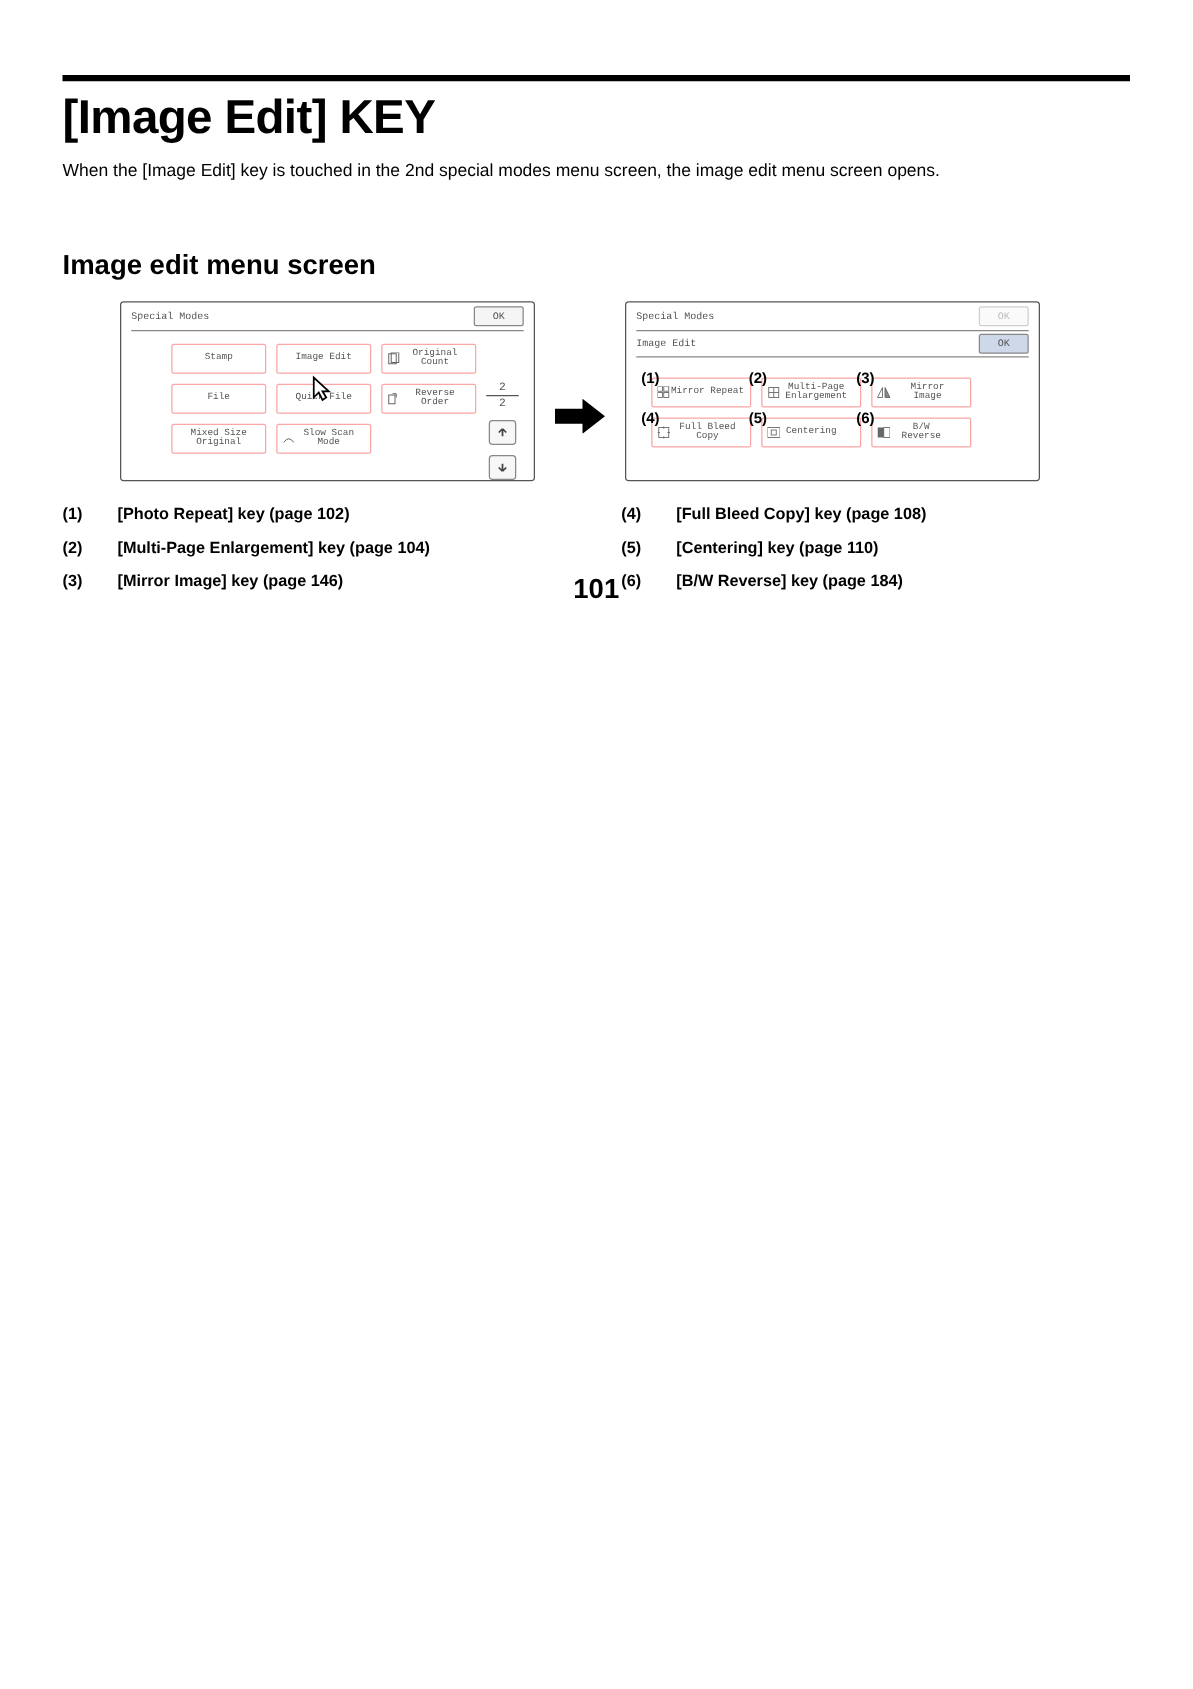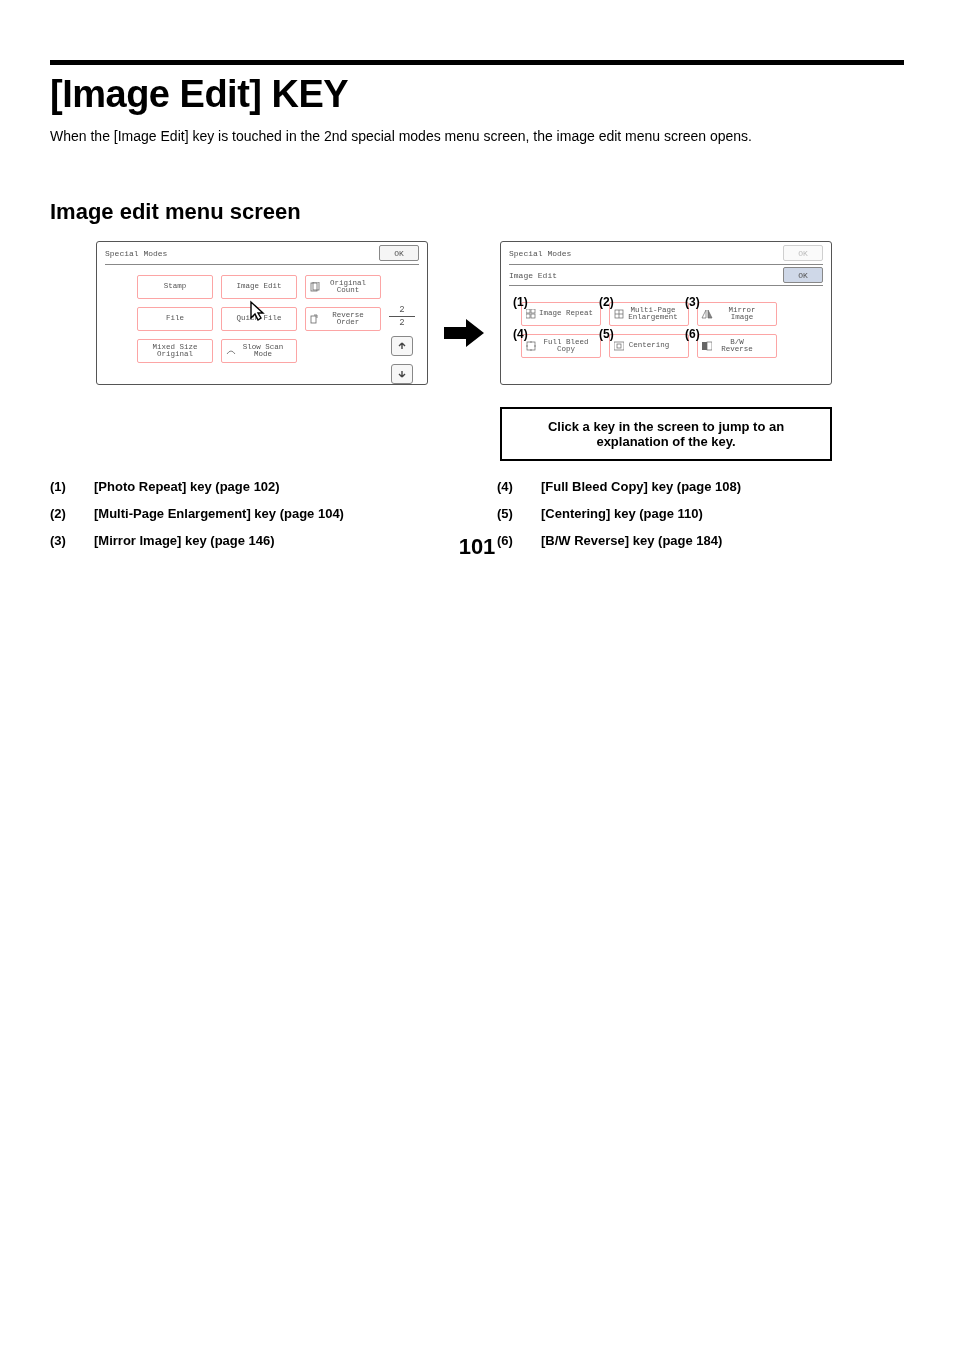--- a/index.html
+++ b/index.html
@@ -152,21 +152,21 @@
         <div class="grid two" style="margin-left:10px; grid-template-columns: repeat(3, 80px);">
           <div class="tile">
             <span class="icon-slot">
                 <svg width="10" height="10" viewBox="0 0 10 10">
                   <rect x="0" y="0" width="4" height="4" fill="none" stroke="#666" stroke-width="0.7"></rect>
                   <rect x="5" y="0" width="4" height="4" fill="none" stroke="#666" stroke-width="0.7"></rect>
                   <rect x="0" y="5" width="4" height="4" fill="none" stroke="#666" stroke-width="0.7"></rect>
                   <rect x="5" y="5" width="4" height="4" fill="none" stroke="#666" stroke-width="0.7"></rect>
                 </svg>
               </span>
-            <span class="lbl" style="margin-left:10px;">Image Repeat</span>
+            <span class="lbl" style="margin-left:10px;">Mirror Repeat</span>
           </div>
           <div class="tile">
             <span class="icon-slot">
                 <svg width="10" height="10" viewBox="0 0 10 10">
                   <rect x="1" y="1" width="8" height="8" fill="none" stroke="#666" stroke-width="0.7"></rect>
                   <line x1="5" y1="1" x2="5" y2="9" stroke="#666" stroke-width="0.7"></line>
                   <line x1="1" y1="5" x2="9" y2="5" stroke="#666" stroke-width="0.7"></line>
                 </svg>
               </span>
             <span class="lbl" style="margin-left:8px; white-space:pre;">Multi-Page
@@ -215,21 +215,20 @@
 
         <span class="callout" style="left:12px; top:9px;">(1)</span>
         <span class="callout" style="left:98px; top:9px;">(2)</span>
         <span class="callout" style="left:184px; top:9px;">(3)</span>
         <span class="callout" style="left:12px; top:41px;">(4)</span>
         <span class="callout" style="left:98px; top:41px;">(5)</span>
         <span class="callout" style="left:184px; top:41px;">(6)</span>
       </div>
     </div>
 
-    <div class="note-box">Click a key in the screen to jump to an explanation of the key.</div>
   </div>
 
 </div>
 
 <div class="lists">
   <div class="list-col">
     <div class="list-item">
         <span class="num">(1)</span>
         <span>[Photo Repeat] key (page 102)</span>
       </div>

